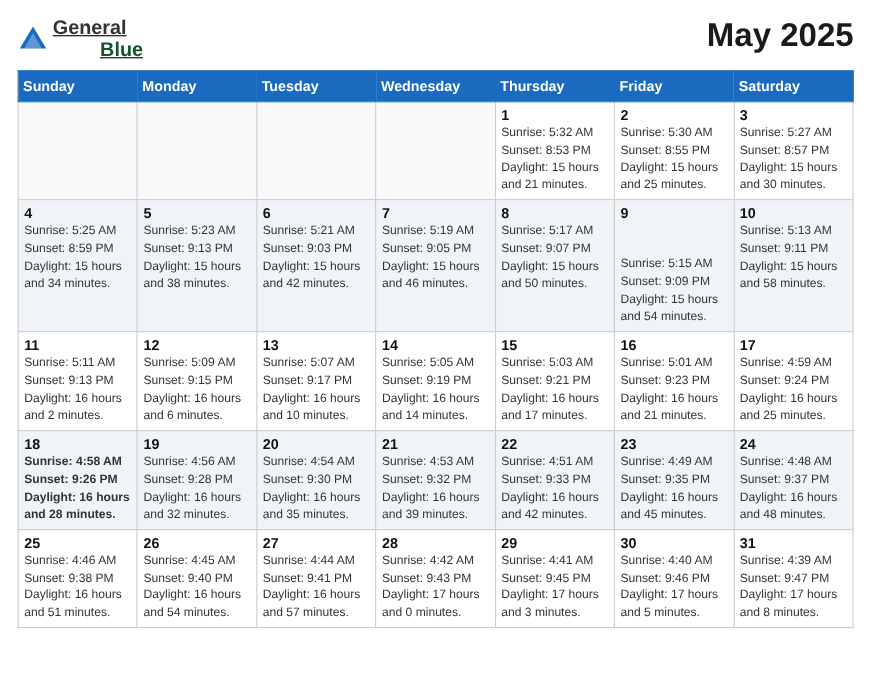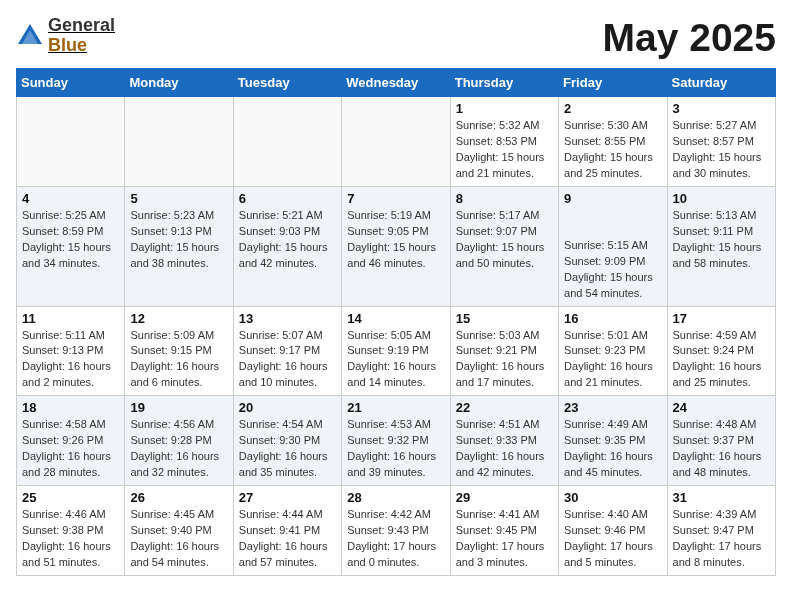--- a/index.html
+++ b/index.html
@@ -21,30 +21,30 @@
       align-items: center;
       gap: 4px;
     }
     .logo-text {
       font-size: 18px;
       font-weight: bold;
       line-height: 1.1;
       text-decoration: underline;
     }
     .logo-general { color: #333; }
-    .logo-blue { color: #a16207; }
+    .logo-blue { color: #14532d; margin-left: 43px; }
     .logo-icon {
       width: 28px;
       height: 28px;
     }
     .title-block {
       text-align: right;
     }
     .month-title {
-      font-size: 39px;
+      font-size: 30px;
       font-weight: bold;
       color: #1a1a1a;
     }
     .location {
       font-size: 15px;
       color: #333;
       font-weight: bold;
     }
     table {
       width: 100%;
@@ -243,21 +243,21 @@
           <div class="day-num">17</div>
           <div class="day-info" style="white-space: pre-line;">Sunrise: 4:59 AM
 Sunset: 9:24 PM
 Daylight: 16 hours
 and 25 minutes.</div>
         </td>
       </tr>
       <tr>
         <td>
           <div class="day-num">18</div>
-          <div class="day-info" style="white-space: pre-line;">Sunrise: 4:58 AM
+          <div class="day-info" style="white-space: pre-line; font-weight: bold;">Sunrise: 4:58 AM
 Sunset: 9:26 PM
 Daylight: 16 hours
 and 28 minutes.</div>
         </td>
         <td>
           <div class="day-num">19</div>
           <div class="day-info" style="white-space: pre-line;">Sunrise: 4:56 AM
 Sunset: 9:28 PM
 Daylight: 16 hours
 and 32 minutes.</div>

